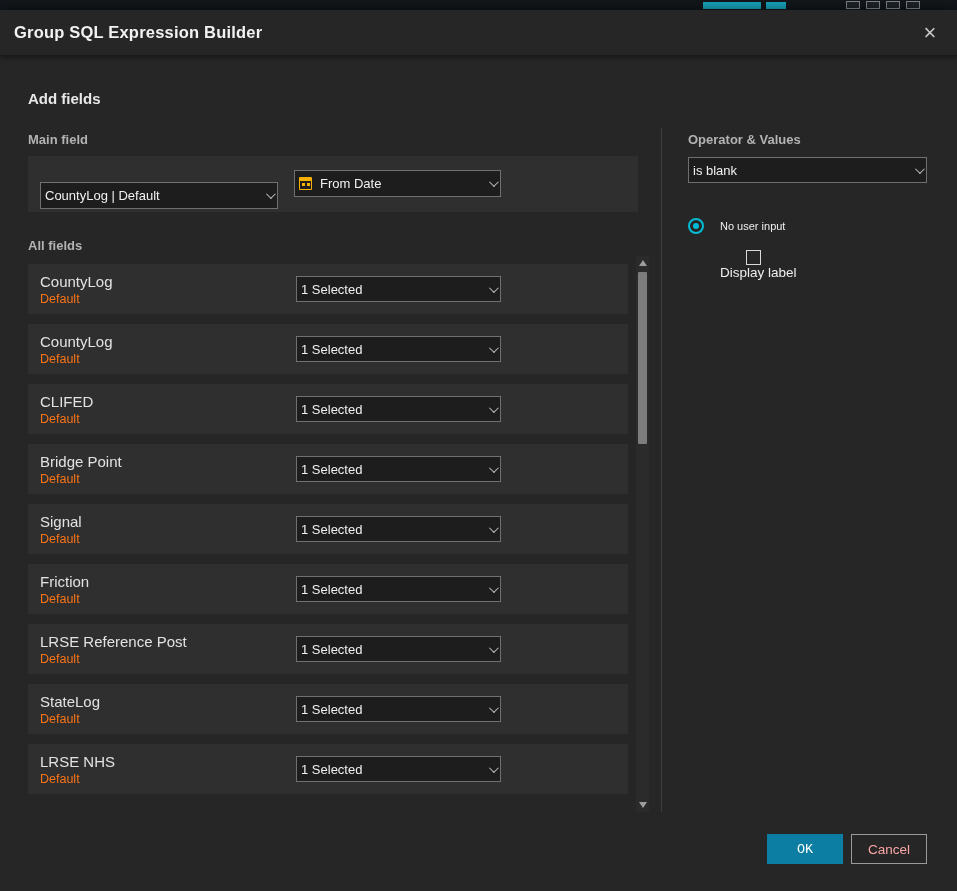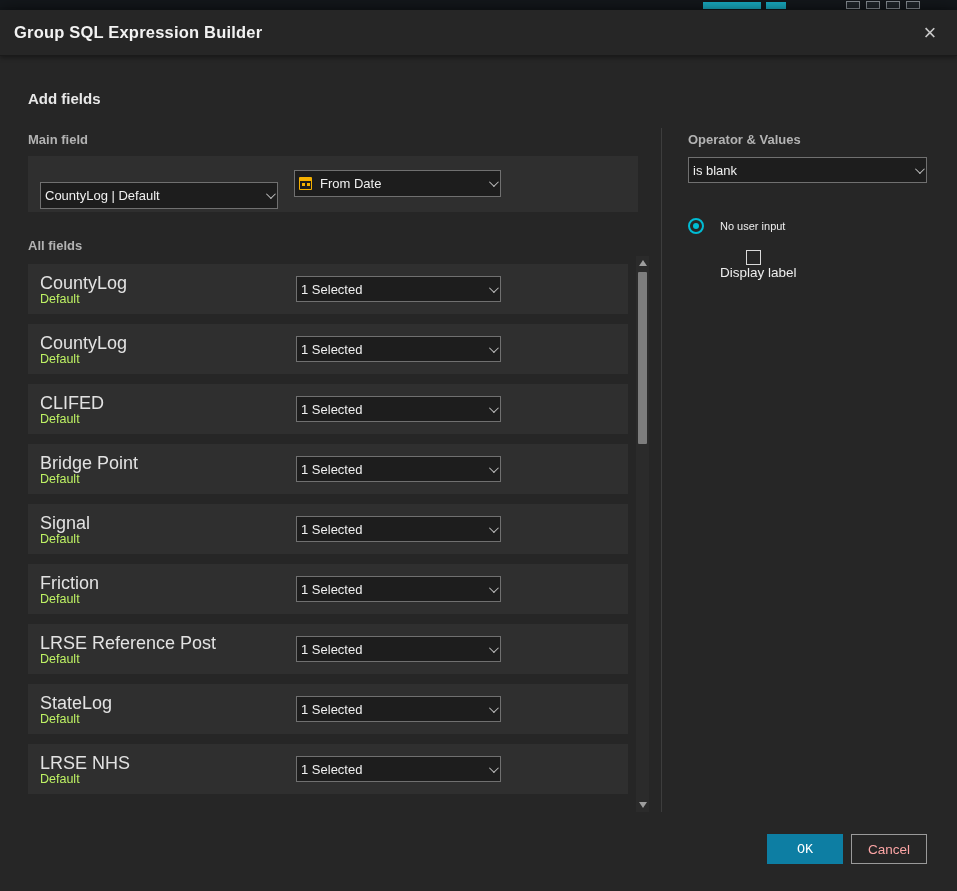--- a/index.html
+++ b/index.html
@@ -72,22 +72,22 @@
     content:""; position:absolute; left:2px; top:2px; width:3px; height:3px;
     background:#f5b000; box-shadow:5px 0 0 #f5b000;
   }
 
   
   .fields-list { position:absolute; left:28px; top:254px; width:600px; }
   .field-row {
     position:relative; width:600px; height:50px; margin-bottom:10px;
     background:#2f2f2f;
   }
-  .field-name { position:absolute; left:12px; top:9px; font-size:18px; color:#e2e2e2; }
-  .field-sub  { position:absolute; left:12px; top:28px; font-size:12.5px; color:#bef264; }
+  .field-name { position:absolute; left:12px; top:9px; font-size:15px; color:#e2e2e2; }
+  .field-sub  { position:absolute; left:12px; top:28px; font-size:12.5px; color:#f97316; }
   .field-row .select { position:absolute; left:268px; top:12px; width:205px; height:26px; }
 
   
   .scrollbar { position:absolute; left:636px; top:246px; width:13px; height:556px; background:#2b2b2b; }
   .scroll-up, .scroll-down {
     position:absolute; left:3px; width:0; height:0;
     border-left:4px solid transparent; border-right:4px solid transparent;
   }
   .scroll-up   { top:4px;    border-bottom:6px solid #9e9e9e; }
   .scroll-down { bottom:4px; border-top:6px solid #9e9e9e; }

